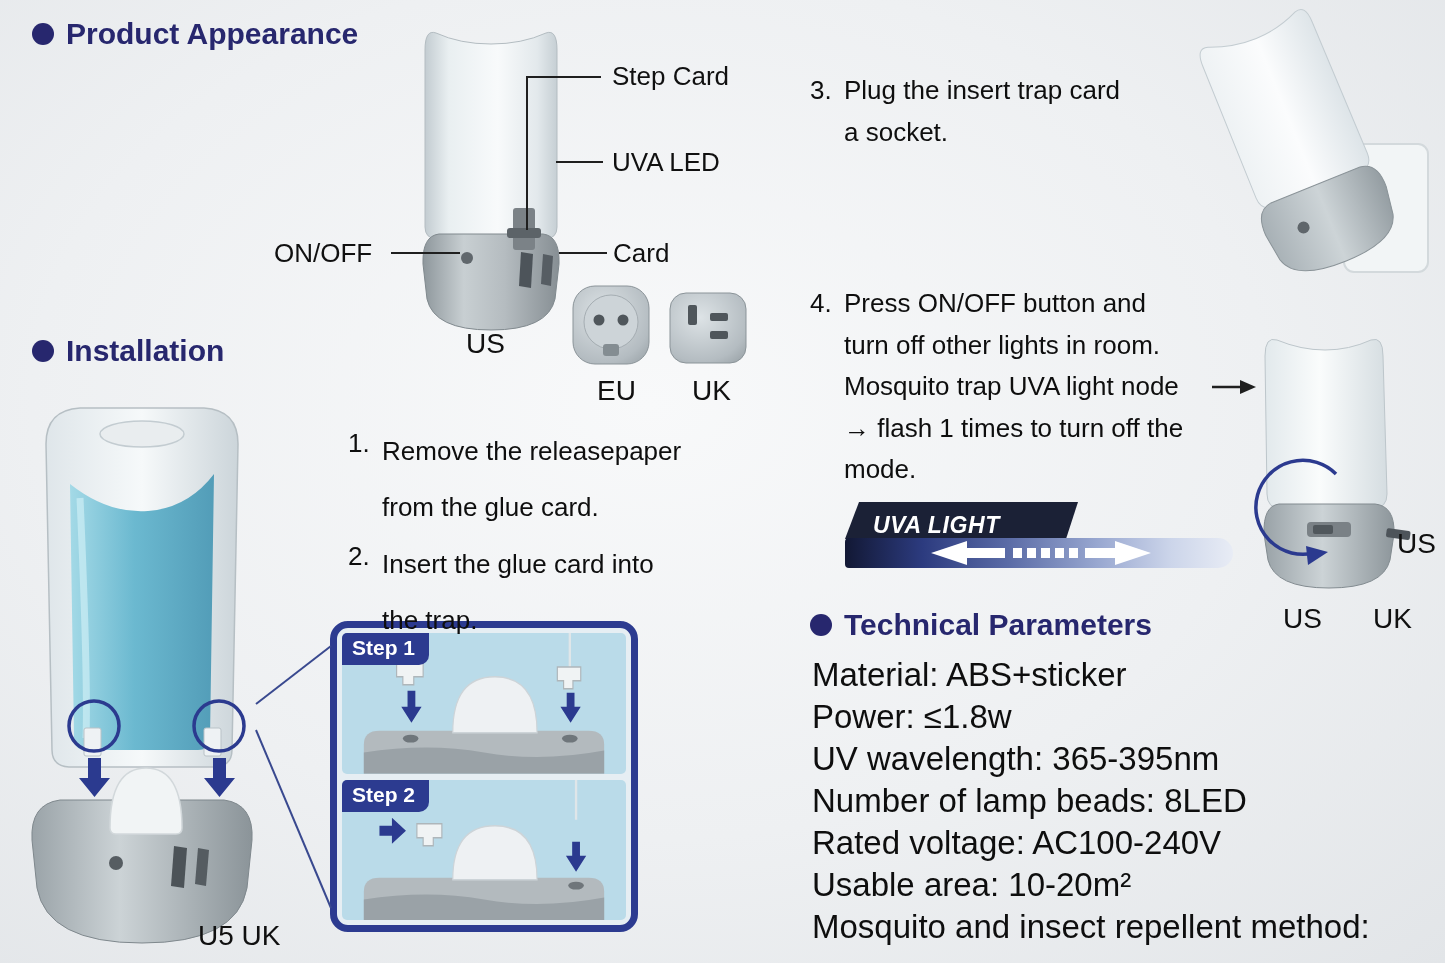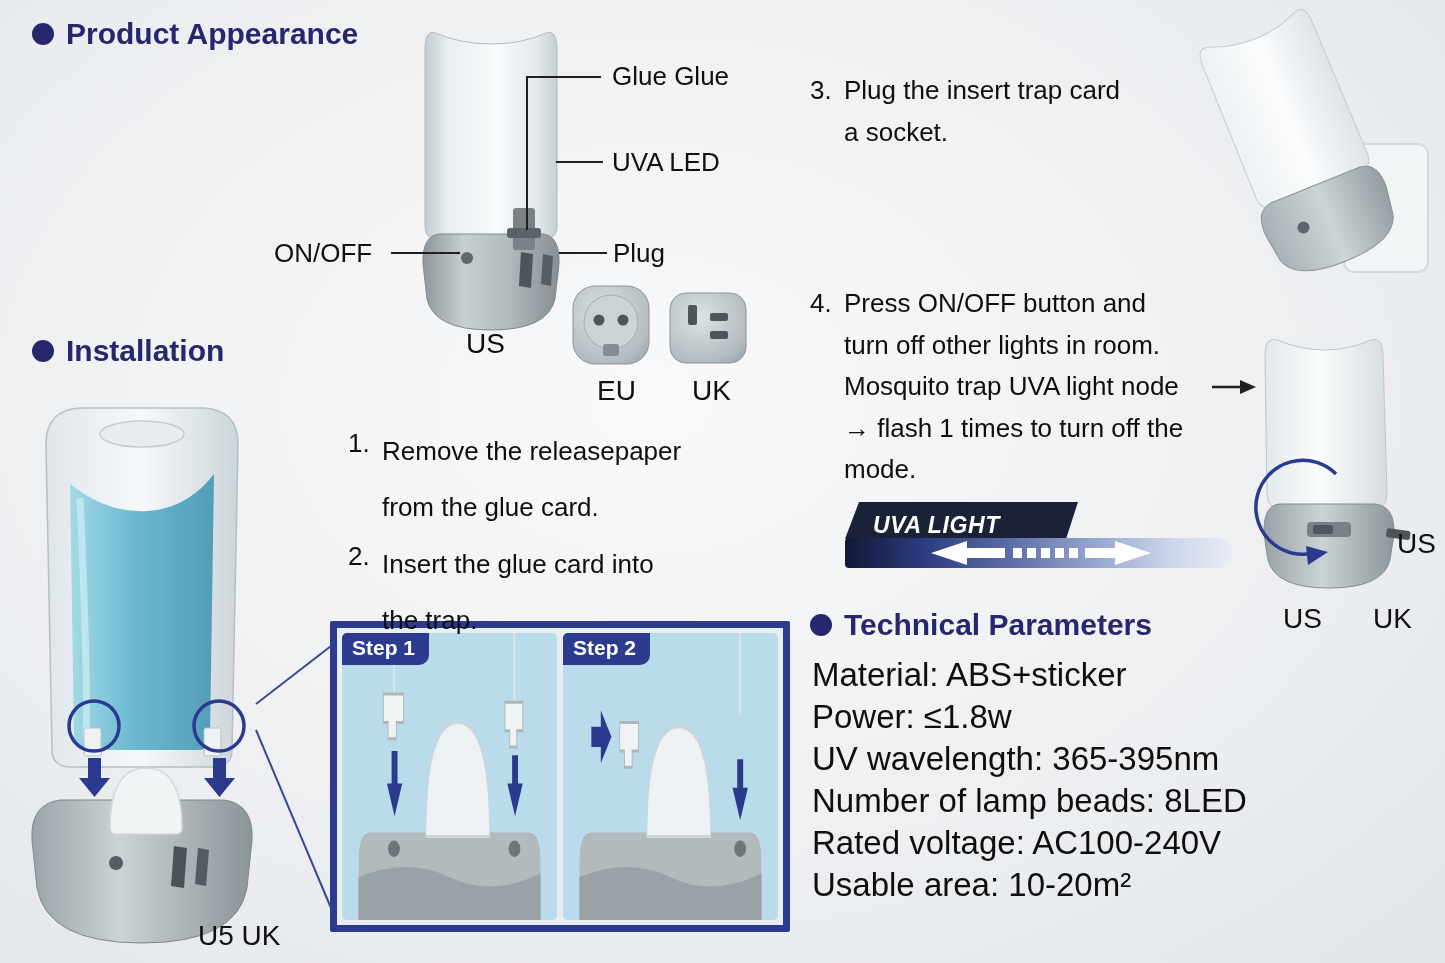--- a/index.html
+++ b/index.html
@@ -12,22 +12,22 @@
   .overlay{position:absolute;left:0;top:0;z-index:5;pointer-events:none;}
   .txt{z-index:6;}
   .heading{display:flex;align-items:center;gap:12px;color:#27276e;font-weight:bold;font-size:30px;z-index:6;}
   .heading .bullet{width:22px;height:22px;border-radius:50%;background:#27276e;flex:0 0 auto;}
   .callout-label{font-size:26px;color:#101010;}
   .plug-label{font-size:28px;color:#101010;}
   .step{display:flex;font-size:26px;color:#0e0e0e;z-index:6;}
   .step .num{width:34px;flex:0 0 auto;line-height:40px;}
   .step .lines{white-space:pre-line;line-height:56px;}
   .lh41 .num,.lh41 .lines{line-height:41.5px;}
-  .step-box{left:330px;top:621px;width:460px;height:311px;border:7px solid #2c3b90;border-radius:2px;
-    background:#e6eef3;padding:5px;display:flex;flex-direction:row;gap:6px;z-index:2;}
+  .step-box{left:330px;top:621px;width:308px;height:311px;border:7px solid #2c3b90;border-radius:18px;
+    background:#e6eef3;padding:5px;display:flex;flex-direction:column;gap:6px;z-index:2;}
   .step-panel{position:relative;flex:1;background:#badbe9;border-radius:5px;overflow:hidden;}
   .step-tag{position:absolute;left:0;top:0;background:#2c3b90;color:#ffffff;font-size:21px;font-weight:bold;
     padding:3px 14px 5px 10px;border-radius:0 0 10px 0;z-index:2;}
   .uva-banner{left:845px;top:502px;width:233px;height:37px;background:#1b2136;
     clip-path:polygon(14px 0,100% 0,calc(100% - 12px) 100%,0 100%);
     display:flex;align-items:flex-end;padding-left:28px;color:#fff;font-style:italic;font-weight:bold;
     font-size:23px;letter-spacing:0.6px;z-index:3;}
   .uva-bar{left:845px;top:538px;width:388px;height:30px;border-radius:4px 15px 15px 4px;
     background:linear-gradient(90deg,#121834 0%,#2c3b7f 20%,#5a6ba6 42%,#98a7d0 65%,#ccd5ea 84%,#e8ecf5 100%);z-index:3;}
   .tech-list{font-size:33px;color:#0e0e0e;z-index:6;}
@@ -82,24 +82,24 @@
     </defs>
     <path d="M10 205 L10 28 Q10 7 21 11 Q45 22 76 22 Q107 22 131 11 Q142 7 142 28 L142 205 Q142 216 131 217 L21 217 Q10 216 10 205 Z" fill="url(#mcov)" stroke="#b3bcc1" stroke-width="1"></path>
     <path d="M24 212 L128 212 Q145 214 144 242 L140 277 Q133 308 76 308 Q19 308 12 277 L8 242 Q7 214 24 212 Z" fill="url(#mbas)" stroke="#80898e" stroke-width="1"></path>
     <rect x="98" y="186" width="22" height="42" rx="3" fill="#7b8287"></rect>
     <rect x="92" y="206" width="34" height="10" rx="3" fill="#5c6368"></rect>
     <circle cx="52" cy="236" r="6" fill="#60676c"></circle>
     <path d="M106 230 l12 2 -2 34 -12 -2 Z" fill="#4d545a"></path>
     <path d="M128 232 l10 2 -2 30 -10 -2 Z" fill="#565d63"></path>
   </svg>
 
-  <div class="callout-label abs txt" style="left:612px;top:61px">Glue Glue</div>
+  <div class="callout-label abs txt" style="left:612px;top:61px">Step Card</div>
   <div class="callout-label abs txt" style="left:612px;top:147px">UVA LED</div>
   <div class="callout-label abs txt" style="left:274px;top:238px">ON/OFF</div>
-  <div class="callout-label abs txt" style="left:613px;top:238px">Plug</div>
+  <div class="callout-label abs txt" style="left:613px;top:238px">Card</div>
 
   <div class="plug-label abs txt" style="left:466px;top:328px">US</div>
 
   <svg class="abs illus" style="left:565px;top:282px" width="92" height="88" viewBox="0 0 92 88">
     <defs>
       <radialGradient id="eup" cx="0.4" cy="0.35" r="0.9">
         <stop offset="0" stop-color="#dde3e6"></stop>
           <stop offset="0.7" stop-color="#b4bcc1"></stop>
           <stop offset="1" stop-color="#939ca1"></stop>
       </radialGradient>
@@ -302,15 +302,16 @@
     <span>Technical Parameters</span>
   </div>
 
   <div class="tech-list abs" style="left:812px;top:654px">
     <div class="tech-item">Material: ABS+sticker</div>
     <div class="tech-item">Power: ≤1.8w</div>
     <div class="tech-item">UV wavelength: 365-395nm</div>
     <div class="tech-item">Number of lamp beads: 8LED</div>
     <div class="tech-item">Rated voltage: AC100-240V</div>
     <div class="tech-item">Usable area: 10-20m²</div>
+    <div class="tech-item">Mosquito and insect repellent method:</div>
   </div>
 
 </div>
 
 </body></html>

